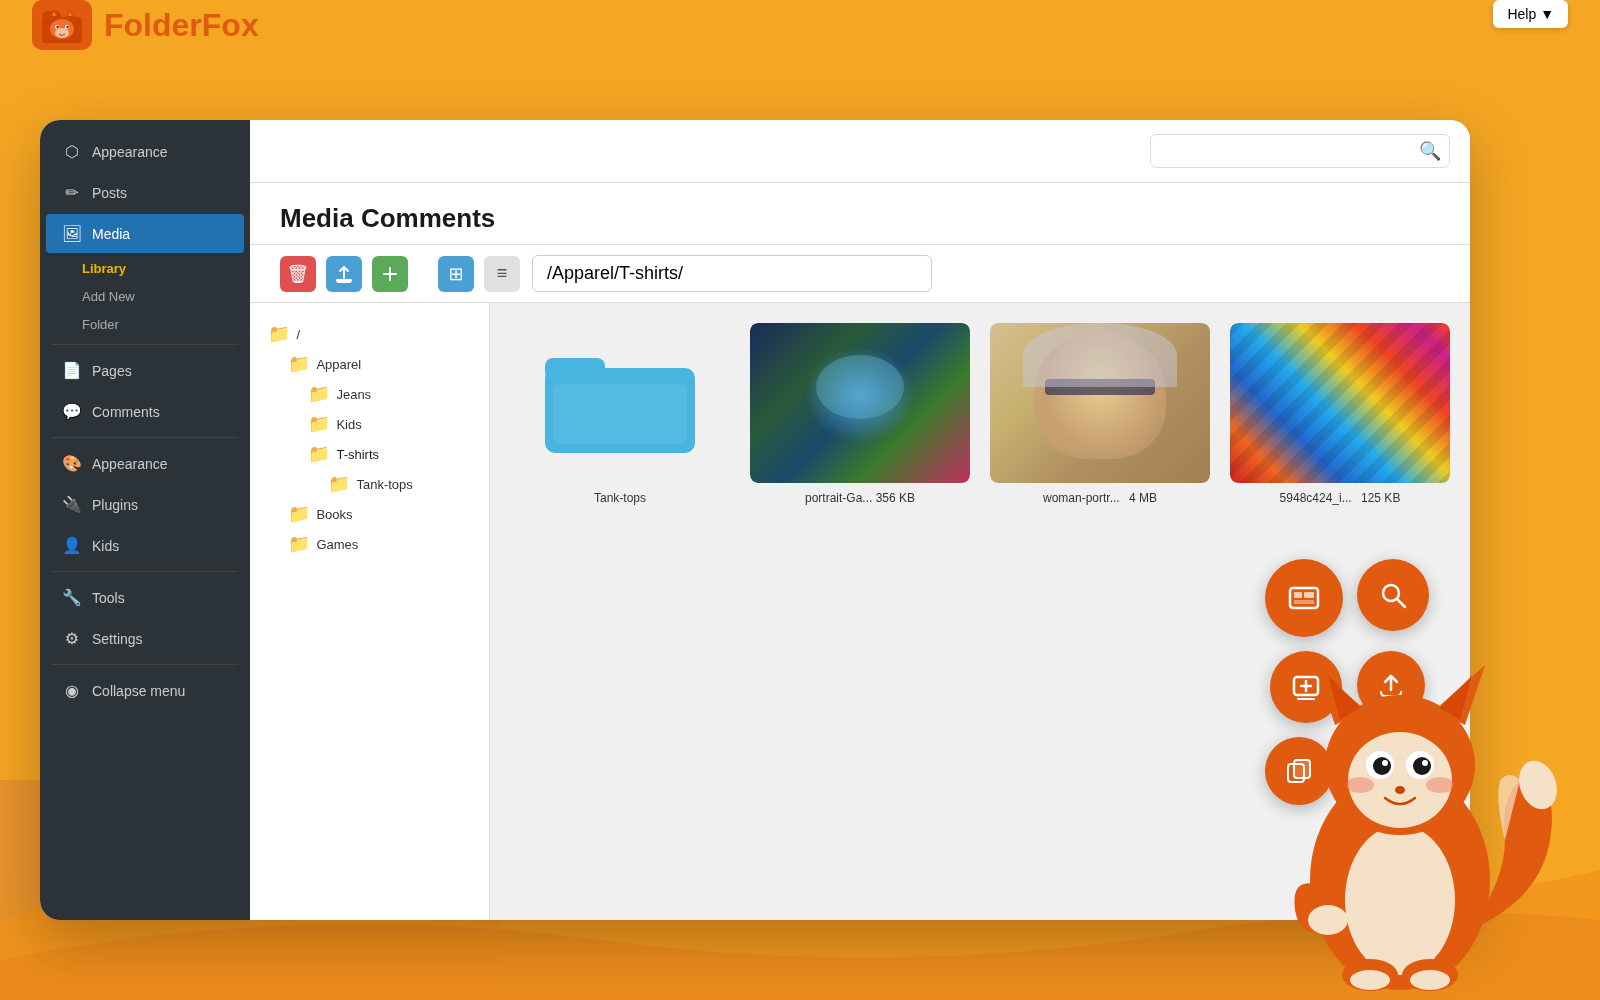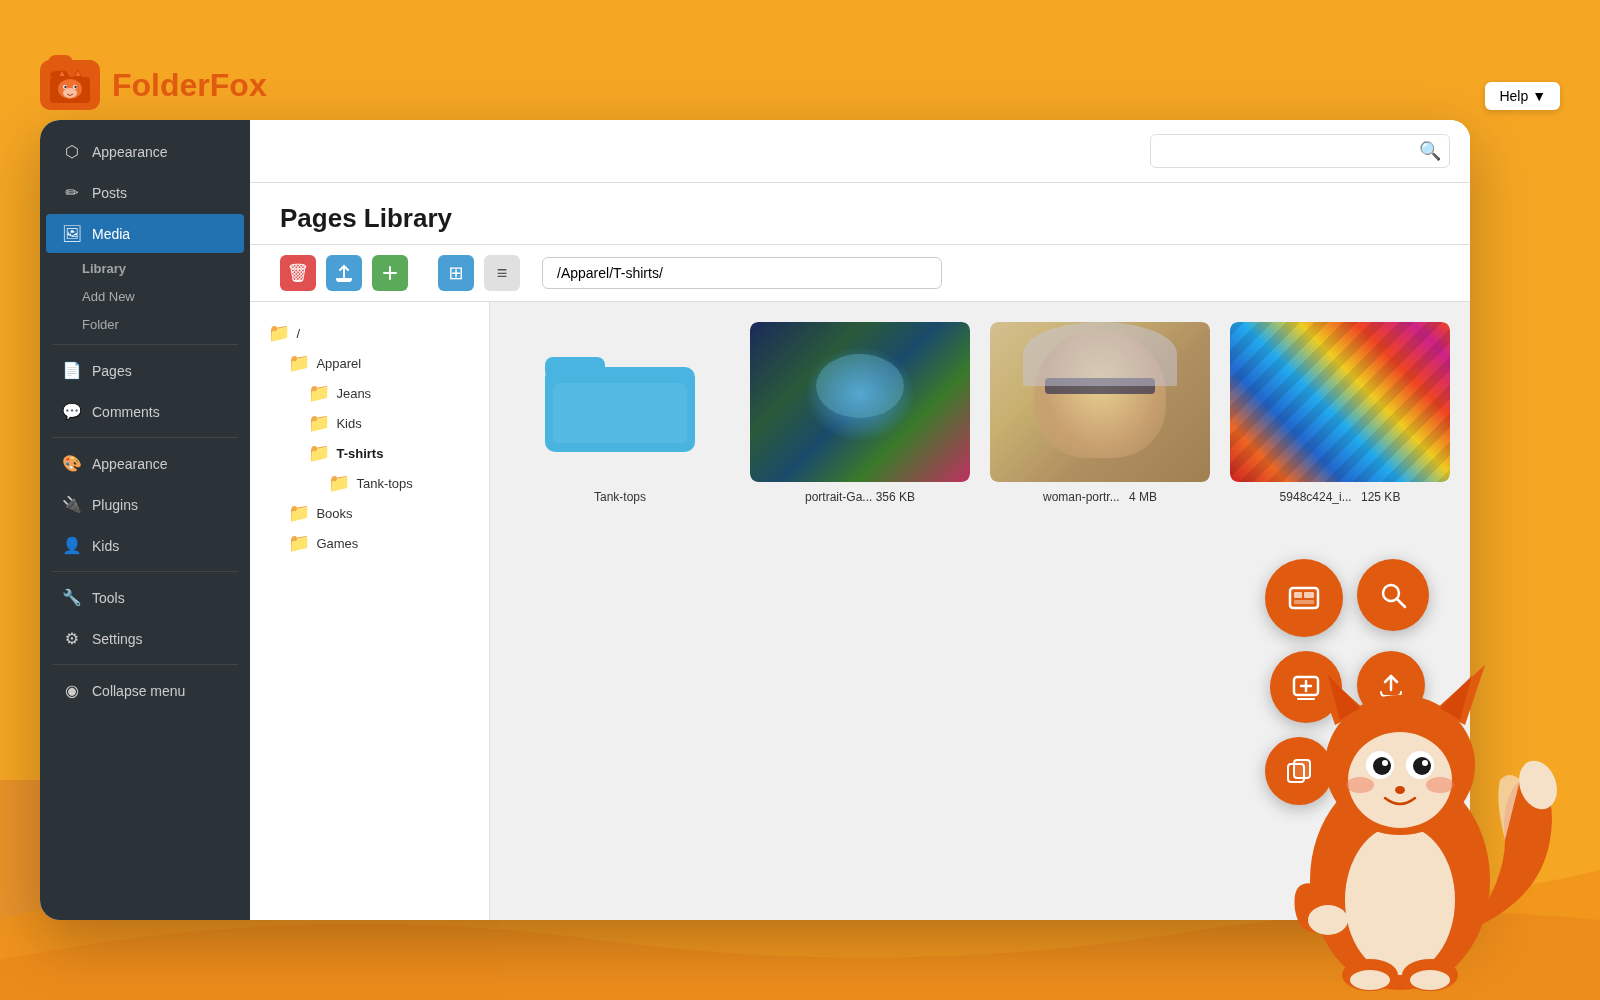--- a/index.html
+++ b/index.html
@@ -35,22 +35,22 @@
     }
 
     
     .top-bar {
       position: absolute;
       top: 0;
       left: 0;
       right: 0;
       height: 110px;
       display: flex;
-      align-items: flex-end;
-      padding: 0 40px;
+      align-items: flex-start;
+      padding: 0 32px;
       z-index: 10;
     }
     .logo-area {
       display: flex;
       align-items: center;
       gap: 12px;
     }
     .logo-icon {
       width: 60px;
       height: 50px;
@@ -145,21 +145,21 @@
     .sidebar-sub-item {
       display: block;
       padding: 6px 16px;
       font-size: 13px;
       color: #aaa;
       cursor: pointer;
       border-radius: 4px;
       margin: 1px 6px;
     }
     .sidebar-sub-item.active {
-      color: #a3a3a3;
+      color: #eab308;
       font-weight: 600;
     }
     .sidebar-divider {
       height: 1px;
       background: #444;
       margin: 6px 12px;
     }
 
     
     .main-content {
@@ -234,27 +234,27 @@
       justify-content: center;
       font-size: 18px;
     }
     .toolbar-btn.red { background: #e05050; color: white; }
     .toolbar-btn.blue { background: #4a9fd5; color: white; }
     .toolbar-btn.green { background: #5aaa5a; color: white; }
     .toolbar-btn.view { background: #e0e0e0; color: #555; }
     .toolbar-btn.view.active { background: #4a9fd5; color: white; }
 
     .breadcrumb-input {
-      margin-left: 12px;
+      margin-left: 2px;
       flex: 1;
       max-width: 400px;
       padding: 7px 14px;
       border: 1px solid #ccc;
       border-radius: 6px;
-      font-size: 14px;
+      font-size: 18px;
       background: white;
     }
 
     
     .content-area {
       flex: 1;
       display: flex;
       overflow: hidden;
     }
 
@@ -460,21 +460,21 @@
 
   <div class="main-content">
 
     <div class="search-area">
       <div class="search-input-wrap">
         <input class="search-input" type="text" placeholder="" style="">
         <button class="search-icon-btn">🔍</button>
       </div>
     </div>
 
-    <div class="page-header">Pages Library</div>
+    <div class="page-header">Media Comments</div>
 
     <div class="toolbar">
       <button class="toolbar-btn red" title="Delete">🗑</button>
       <button class="toolbar-btn blue" title="Upload">
         <svg width="20" height="20" viewBox="0 0 20 20" fill="none">
           <path d="M10 3 L10 14 M6 7 L10 3 L14 7" stroke="white" stroke-width="2" stroke-linecap="round"></path>
           <path d="M3 16 L17 16" stroke="white" stroke-width="2" stroke-linecap="round"></path>
           <path d="M3 16 Q3 18 5 18 L15 18 Q17 18 17 16" stroke="white" stroke-width="2" fill="none"></path>
         </svg>
       </button>
@@ -506,21 +506,21 @@
             <div class="tree-item">
               <span class="tree-folder-icon light" style="color:#7fd0f0">📁</span>
               <span>Jeans</span>
             </div>
             <div class="tree-item">
               <span class="tree-folder-icon light" style="color:#7fd0f0">📁</span>
               <span>Kids</span>
             </div>
             <div class="tree-item active">
               <span class="tree-folder-icon blue">📁</span>
-              <span style="font-weight:700">T-shirts</span>
+              <span style="font-weight:400">T-shirts</span>
             </div>
             <div class="tree-children">
               <div class="tree-item">
                 <span class="tree-folder-icon light" style="color:#7fd0f0">📁</span>
                 <span>Tank-tops</span>
               </div>
             </div>
           </div>
           <div class="tree-item">
             <span class="tree-folder-icon light" style="color:#7fd0f0">📁</span>

